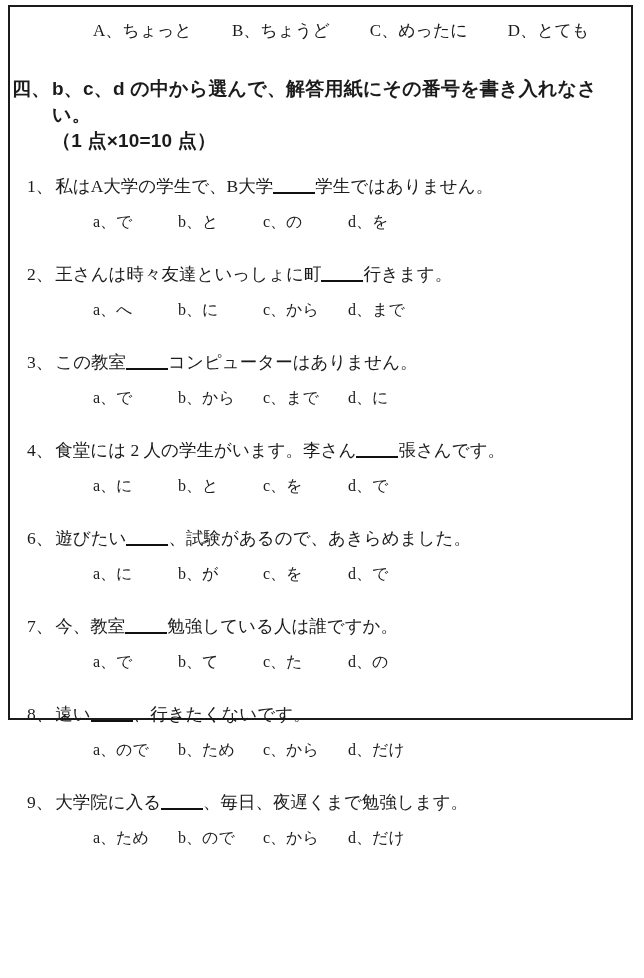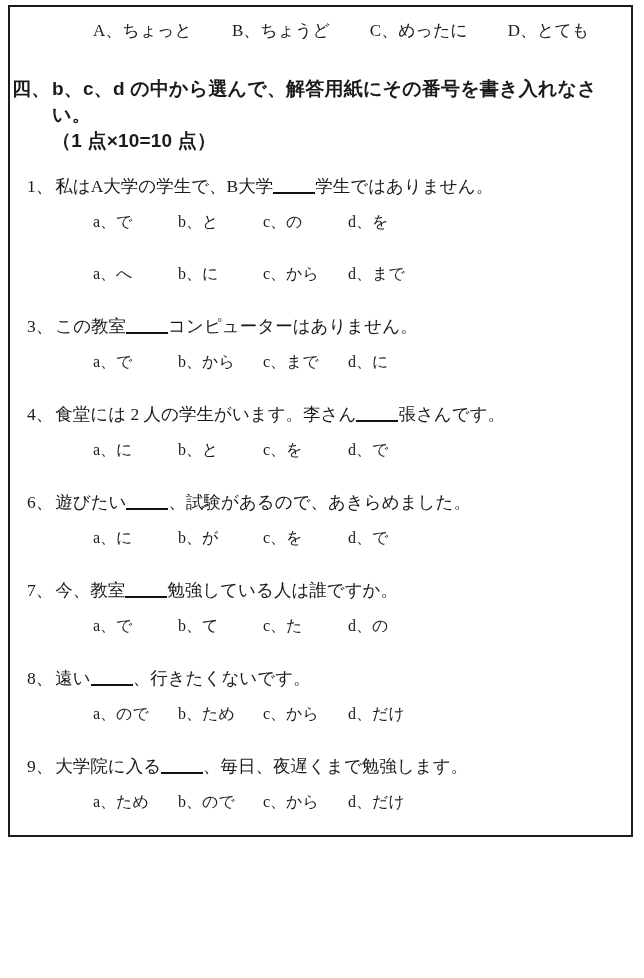--- a/index.html
+++ b/index.html
@@ -13,21 +13,21 @@
     height: 978px;
     font-family: "Liberation Serif", "DejaVu Serif", serif;
     color: #1b1b1b;
     overflow: hidden;
   }
   .sheet {
     position: absolute;
     left: 8px;
     top: 5px;
     width: 625px;
-    height: 832px;
+    height: 715px;
     box-sizing: border-box;
     border: 2px solid #1b1b1b;
     background: #ffffff;
     padding: 12px 10px 0 2px;
   }
   
   .answer-row {
     margin-left: 81px;
     font-size: 17px;
     line-height: 24px;
@@ -125,20 +125,21 @@
   <div class="questions">
 
     <div class="q">
       <div class="q-line"><span class="q-num">1、</span><span>私はA大学の学生で、B大学</span><span class="blank"></span><span>学生ではありません。</span></div>
       <div class="opts">
         <span class="opt">a、で</span><span class="opt">b、と</span><span class="opt">c、の</span><span class="opt">d、を</span>
       </div>
     </div>
 
     <div class="q">
+      <div class="q-line"><span class="q-num">2、</span><span>王さんは時々友達といっしょに町</span><span class="blank"></span><span>行きます。</span></div>
       <div class="opts">
         <span class="opt">a、へ</span><span class="opt">b、に</span><span class="opt">c、から</span><span class="opt">d、まで</span>
       </div>
     </div>
 
     <div class="q">
       <div class="q-line"><span class="q-num">3、</span><span>この教室</span><span class="blank"></span><span>コンピューターはありません。</span></div>
       <div class="opts">
         <span class="opt">a、で</span><span class="opt">b、から</span><span class="opt">c、まで</span><span class="opt">d、に</span>
       </div>

